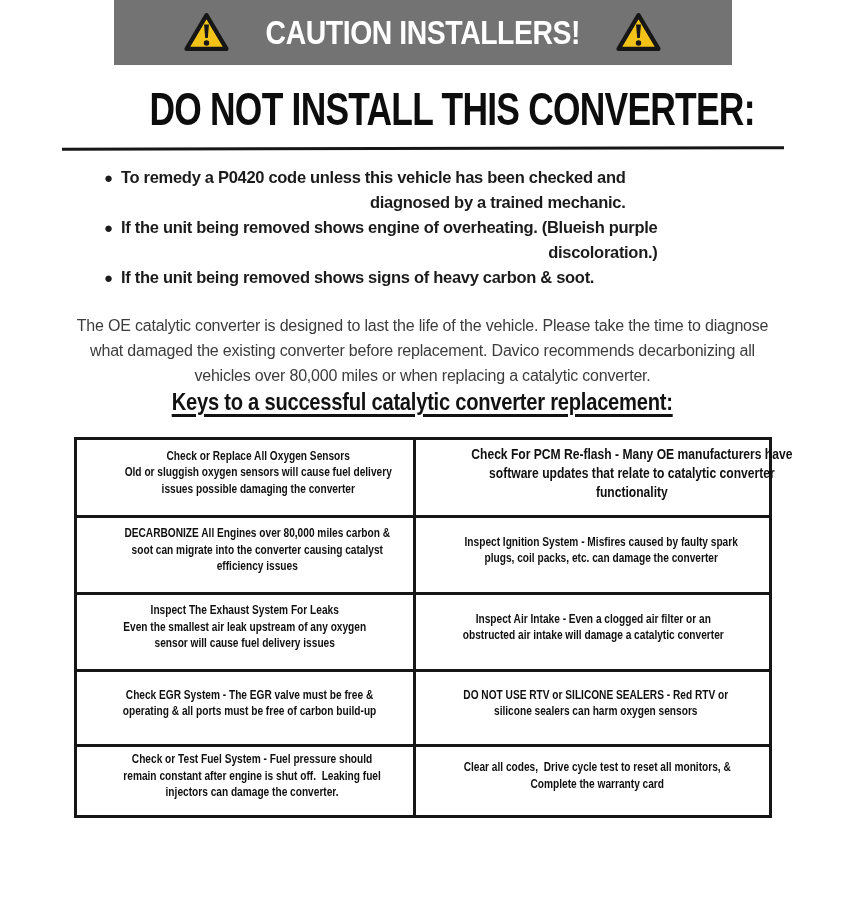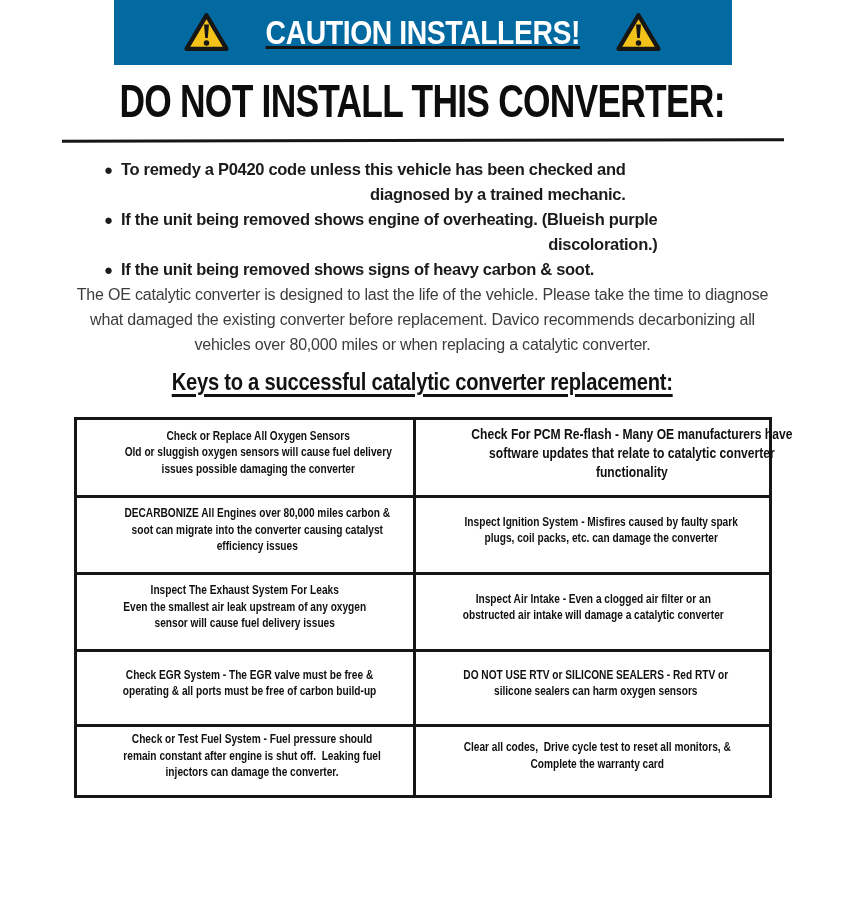--- a/index.html
+++ b/index.html
@@ -24,21 +24,21 @@
     color: #ffffff;
     font-size: 33px; font-weight: bold;
     letter-spacing: -0.5px;
     transform: scaleX(0.86);
     transform-origin: center;
     margin: 0 10px;
     white-space: nowrap;
   }
 
   
-  .headline-wrap { text-align: center; margin-top: 9px; height: 48px; }
+  .headline-wrap { text-align: right; margin-top: 17px; height: 48px; }
   .headline {
     display: inline-block;
     font-size: 46px; font-weight: bold;
     letter-spacing: -1px;
     color: #0d0d0d;
     transform: scaleX(0.77);
     transform-origin: center;
     white-space: nowrap;
   }
 
@@ -61,30 +61,31 @@
   }
   .warning-item .marker {
     flex: 0 0 auto;
     width: 10px; margin-right: 7px;
     font-size: 15px; line-height: 25px;
   }
   .warning-item .w-text { white-space: pre; text-align: right; }
 
   
   .intro {
+    margin-top: 23px;
     text-align: center;
     font-size: 16px;
     letter-spacing: -0.2px;
     line-height: 25px;
     color: #3c3c3c;
     white-space: pre;
   }
 
   
-  .section-heading-wrap { text-align: center; margin-top: 11px; height: 32px; }
+  .section-heading-wrap { text-align: center; height: 32px; }
   .section-heading {
     display: inline-block;
     font-size: 24px; font-weight: bold;
     color: #121212;
     letter-spacing: -0.3px;
     transform: scaleX(0.84);
     transform-origin: center;
     text-decoration: underline;
     text-decoration-thickness: 2.5px;
     text-underline-offset: 4px;
@@ -119,21 +120,21 @@
     transform-origin: center;
     line-height: 16.5px;
     white-space: pre;
   }
   .tips-table tr:first-child td:last-child { font-size: 15.5px; }
   .tips-table tr:first-child td:last-child .fit { line-height: 19px; }
 </style>
 </head>
 <body>
 
-<div class="banner" style="background: #0369a1; text-decoration: underline;">
+<div class="banner" style="background: #737373;">
   <svg class="tri" viewBox="0 0 100 88" aria-hidden="true">
     <path class="tri-fill" d="M50 7 L92.5 79 L7.5 79 Z" fill="#F3C219" stroke="#161616" stroke-width="9" stroke-linejoin="round"></path>
     <path class="tri-bang" d="M44.8 27 h10.4 l-2.4 28.5 h-5.6 Z" fill="#161616"></path>
     <circle class="tri-dot" cx="50" cy="66.5" r="5.8" fill="#161616"></circle>
   </svg>
   <div class="banner-title">CAUTION INSTALLERS!</div>
   <svg class="tri" viewBox="0 0 100 88" aria-hidden="true">
     <path class="tri-fill" d="M50 7 L92.5 79 L7.5 79 Z" fill="#F3C219" stroke="#161616" stroke-width="9" stroke-linejoin="round"></path>
     <path class="tri-bang" d="M44.8 27 h10.4 l-2.4 28.5 h-5.6 Z" fill="#161616"></path>
     <circle class="tri-dot" cx="50" cy="66.5" r="5.8" fill="#161616"></circle>

